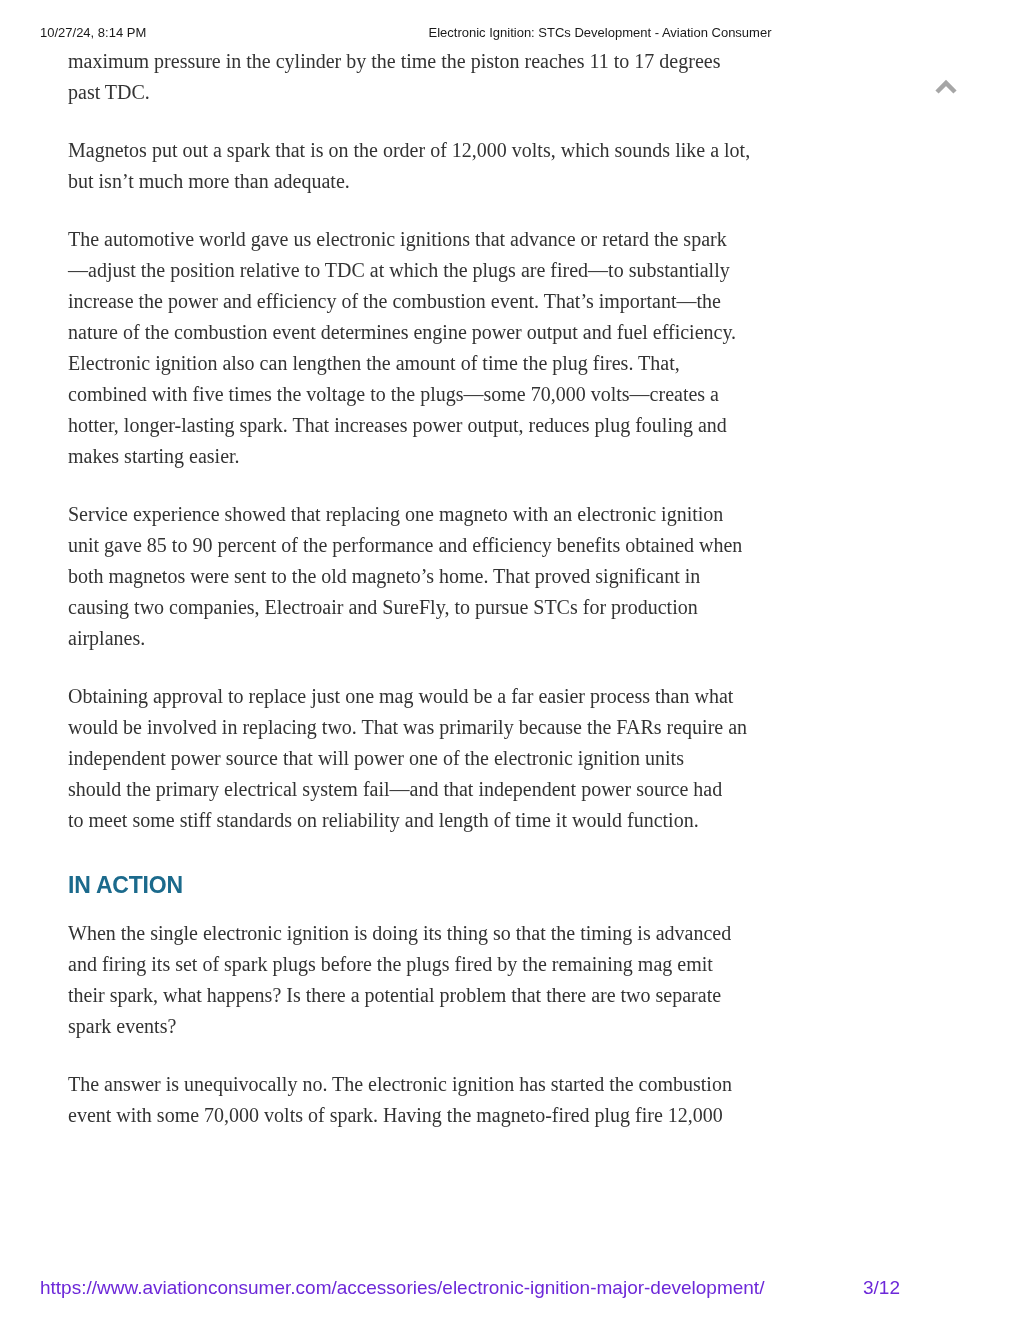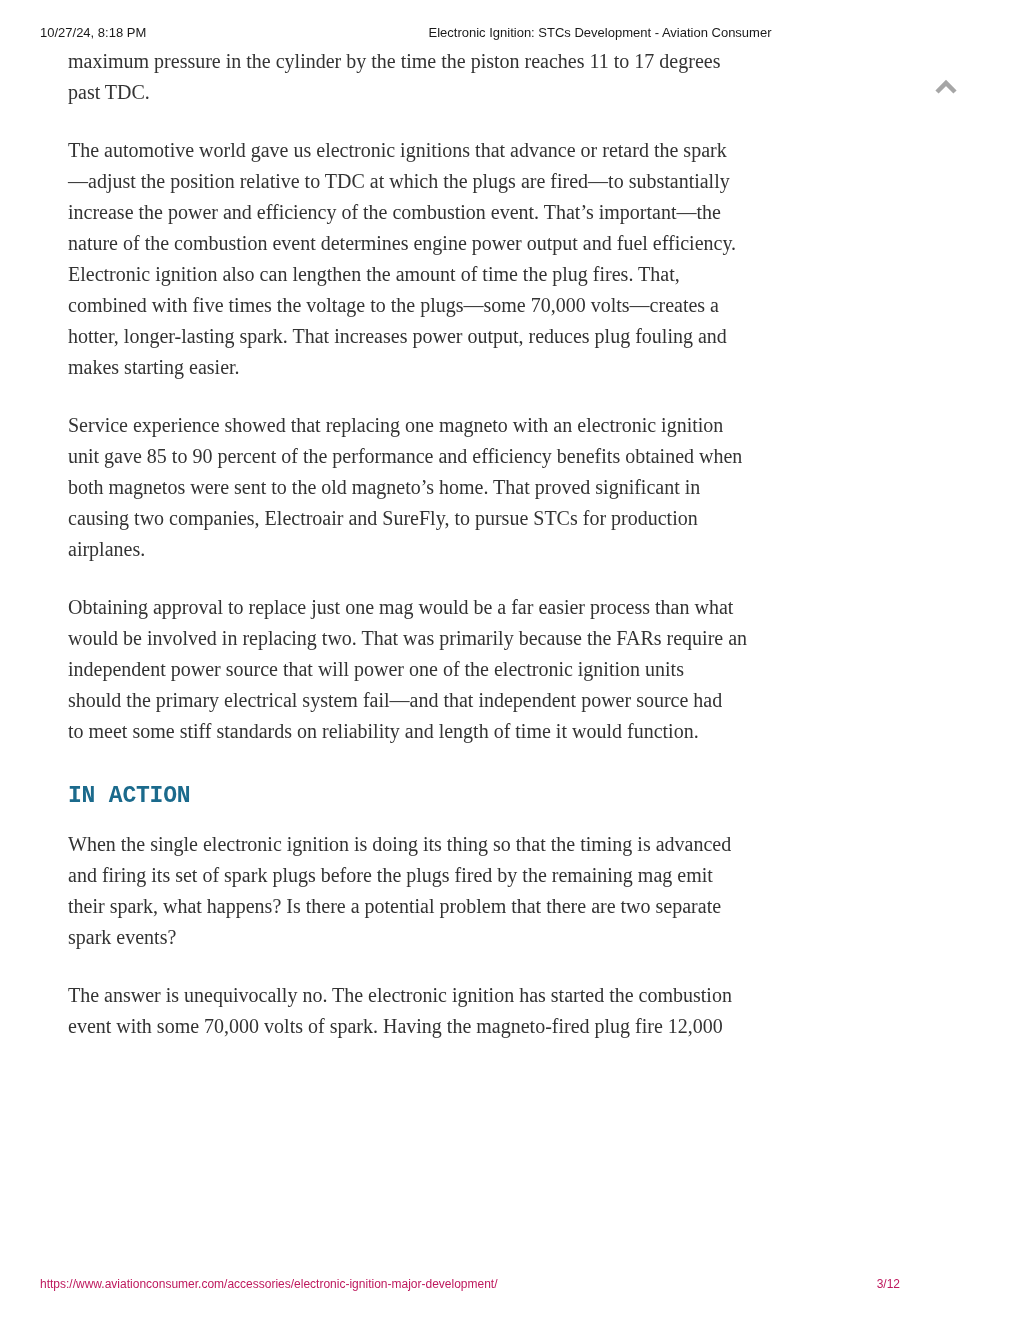--- a/index.html
+++ b/index.html
@@ -12,67 +12,69 @@
   }
   
   .print-header {
     position: absolute; top: 25px; left: 0; width: 1020px; height: 18px;
     font-size: 13px; color: #1a1a1a;
   }
   .print-header .timestamp { position: absolute; left: 40px; top: 0; }
   .print-header .doc-title { position: absolute; left: 600px; top: 0; transform: translateX(-50%); white-space: nowrap; }
   .print-footer {
     position: absolute; top: 1277px; left: 0; width: 940px; height: 18px;
-    font-size: 12px; color: #be185d;
+    font-size: 19px; color: #6d28d9;
   }
   .print-footer .url { position: absolute; left: 40px; top: 0; }
   .print-footer .pagenum { position: absolute; right: 40px; top: 0; }
   
   .scroll-top {
     position: absolute; left: 931px; top: 74px; width: 30px; height: 30px;
     display: flex; align-items: center; justify-content: center;
     cursor: pointer; background: transparent; border: none;
   }
   
   .article {
     position: absolute; left: 68px; top: 46px; width: 800px;
     font-family: "Liberation Serif", serif;
     font-size: 20px; line-height: 31px; color: #333333;
   }
   .article p {
     white-space: pre-line;
     margin: 0 0 27px 0;
   }
   .article h2 {
-    font-family: Liberation Mono, monospace;
+    font-family: Liberation Sans, sans-serif;
     font-size: 23px; line-height: 29px; font-weight: bold;
     letter-spacing: -0.2px;
     color: #1b6a8c;
     margin: 35px 0 18px 0;
   }
 </style>
 </head>
 <body>
 
 <div class="print-header">
-  <span class="timestamp">10/27/24, 8:18 PM</span>
+  <span class="timestamp">10/27/24, 8:14 PM</span>
   <span class="doc-title">Electronic Ignition: STCs Development - Aviation Consumer</span>
 </div>
 
 <div class="scroll-top">
   <span style="display:flex;">
     <svg width="26" height="26" viewBox="0 0 26 26">
       <polyline points="4,16 13,7 22,16" fill="none" stroke="#a6a6a6" stroke-width="4.5" stroke-linecap="butt" stroke-linejoin="miter"></polyline>
     </svg>
   </span>
 </div>
 
 <div class="article">
   <p>maximum pressure in the cylinder by the time the piston reaches 11 to 17 degrees
 past TDC.</p>
+  <p>Magnetos put out a spark that is on the order of 12,000 volts, which sounds like a lot,
+but isn’t much more than adequate.</p>
   <p>The automotive world gave us electronic ignitions that advance or retard the spark
 —adjust the position relative to TDC at which the plugs are fired—to substantially
 increase the power and efficiency of the combustion event. That’s important—the
 nature of the combustion event determines engine power output and fuel efficiency.
 Electronic ignition also can lengthen the amount of time the plug fires. That,
 combined with five times the voltage to the plugs—some 70,000 volts—creates a
 hotter, longer-lasting spark. That increases power output, reduces plug fouling and
 makes starting easier.</p>
   <p>Service experience showed that replacing one magneto with an electronic ignition
 unit gave 85 to 90 percent of the performance and efficiency benefits obtained when

